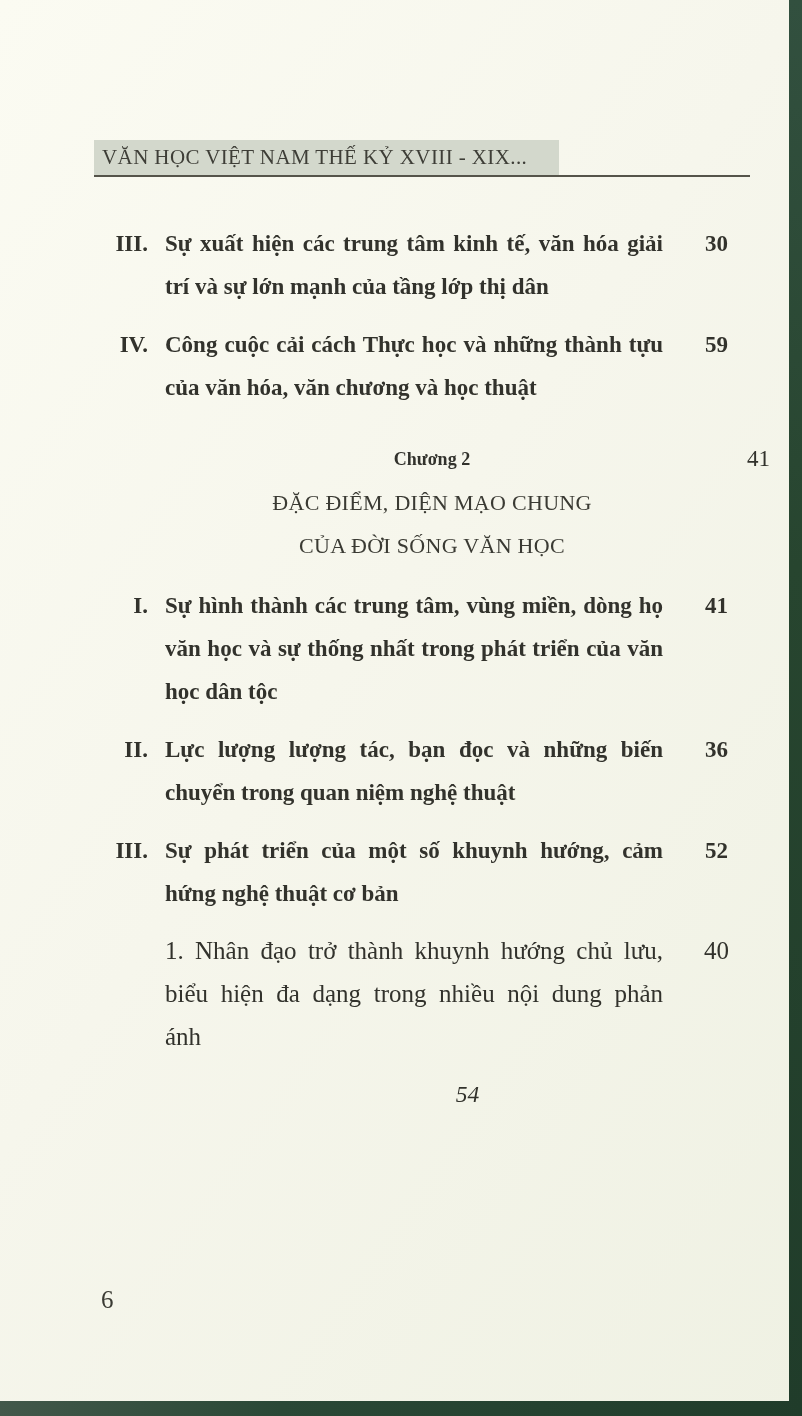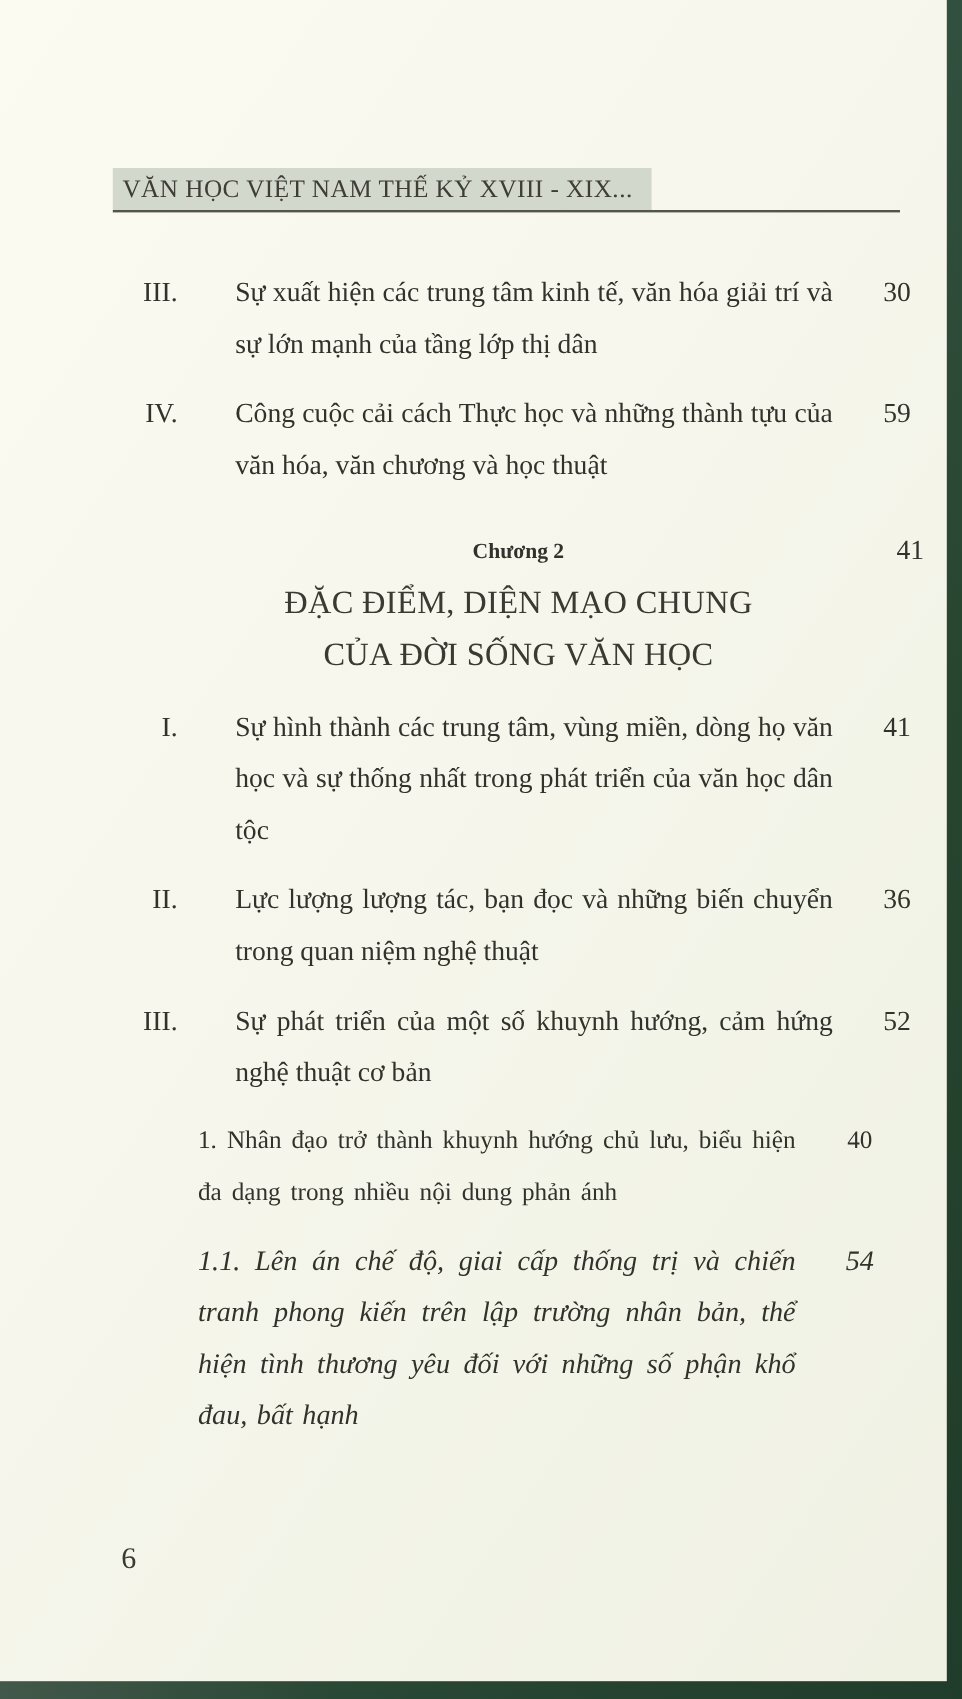--- a/index.html
+++ b/index.html
@@ -28,21 +28,21 @@
   }
   .page-header {
     width: 656px;
     border-bottom: 2px solid #55544a;
     padding-bottom: 0;
     line-height: 0;
   }
   .header-band {
     display: inline-block;
     background: #d3d8cc;
-    padding: 6px 16px 6px 8px;
+    padding: 6px 32px 6px 8px;
     font-size: 21px;
     line-height: 23px;
     letter-spacing: 0.4px;
     color: #3e3e37;
     white-space: nowrap;
   }
   .toc-row {
     display: flex;
     align-items: flex-start;
     margin-top: 15px;
@@ -56,22 +56,22 @@
     margin-right: 17px;
   }
   .toc-row .txt {
     flex: none; width: 498px;
     text-align: justify;
   }
   .toc-row .pg {
     flex: 1;
     text-align: center;
   }
-  .toc-row.main { font-weight: normal; gap: 31px; }
-  .toc-row.sub { font-weight: normal; font-size: 21px; margin-top: 14px; }
+  .toc-row.main { font-weight: bold; }
+  .toc-row.sub { font-weight: normal; font-size: 25px; margin-top: 14px; }
   .toc-row.sub .txt { word-spacing: 3px; }
   .toc-row.sub-italic { font-style: italic; font-weight: normal; font-size: 23.5px; }
   .toc-row.sub-italic .txt { word-spacing: 2px; }
   .chapter {
     position: relative;
     margin-top: 33px;
     text-align: center;
   }
   .chapter-title {
     font-weight: bold;
@@ -79,21 +79,21 @@
     line-height: 34px;
   }
   .chapter-page {
     position: absolute;
     right: 0; top: 0;
     font-size: 23px;
     line-height: 34px;
     font-weight: normal;
   }
   .chapter-sub {
-    font-size: 27px;
+    font-size: 22px;
     line-height: 33px;
     margin-top: 10px;
     letter-spacing: 0.3px;
     color: #3a3a33;
     font-family: Liberation Serif, serif;
   }
   .folio {
     position: absolute;
     left: 101px; top: 1286px;
     font-size: 25px;
@@ -152,19 +152,18 @@
   </div>
 
   <div class="toc-row sub">
     <span class="num"></span>
     <span class="txt">1. Nhân đạo trở thành khuynh hướng chủ lưu, biểu hiện đa dạng trong nhiều nội dung phản ánh</span>
     <span class="pg">40</span>
   </div>
 
   <div class="toc-row sub-italic">
     <span class="num"></span>
-    <span class="txt">1.1. Lên án chế độ, giai cấp thống trị và chiến tranh phong kiến trên lập trường nhân bản, thể hiện tình thương yêu đối với những số phận khổ đau, bất hạnh</span>
     <span class="pg">54</span>
   </div>
 
 </div>
 
 <div class="folio">6</div>
 
 </body></html>

